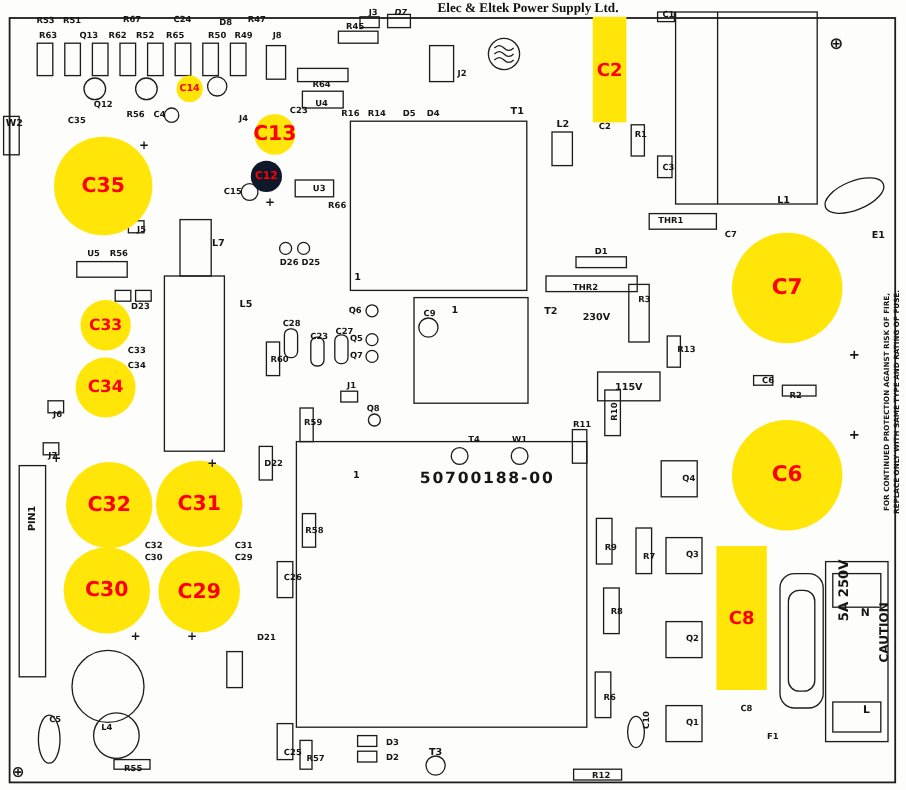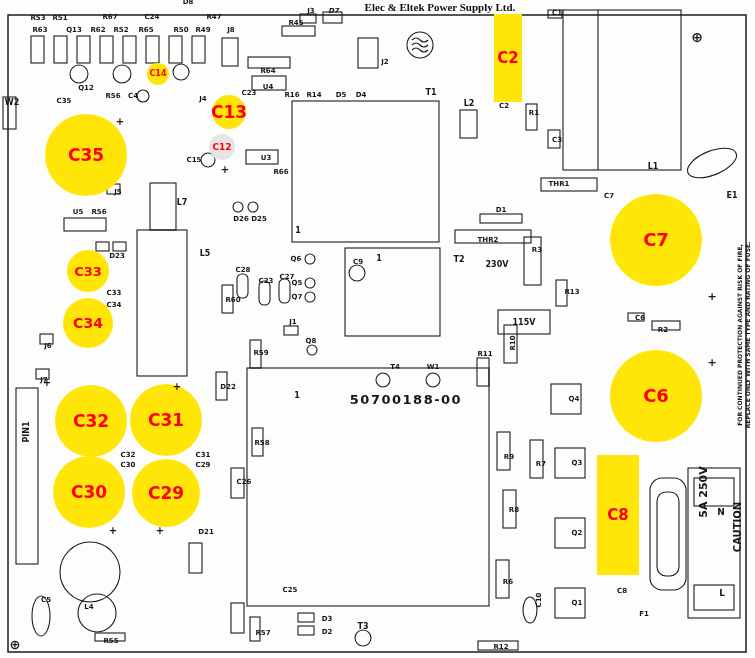--- a/index.html
+++ b/index.html
@@ -164,21 +164,21 @@
       </div>
       <div class="highlight rect" style="background: rgb(255, 230, 8); left: 597px; top: 455px; width: 42px; height: 120px;">
         <span style="font-size: 15px; color: rgb(255, 0, 0);">C8</span>
       </div>
       <div class="highlight circle" style="background: rgb(255, 230, 8); left: 147px; top: 63px; height: 22px; width: 22px;">
         <span style="font-size: 8px; color: rgb(255, 0, 0);">C14</span>
       </div>
       <div class="highlight circle" style="background: rgb(255, 230, 8); left: 212px; top: 95px; height: 34px; width: 34px;">
         <span style="font-size: 17px; color: rgb(255, 0, 0);">C13</span>
       </div>
-      <div class="highlight circle" style="background: #e5e5e5; left: 209px; top: 134px; height: 26px; width: 26px;">
+      <div class="highlight circle" style="background: #0f172a; left: 209px; top: 134px; height: 26px; width: 26px;">
         <span style="font-size: 9px; color: rgb(255, 0, 0);">C12</span>
       </div>
       <div class="highlight circle" style="background: rgb(255, 230, 8); left: 45px; top: 114px; height: 82px; width: 82px;">
         <span style="font-size: 17px; color: rgb(255, 0, 0);">C35</span>
       </div>
       <div class="highlight circle" style="background: rgb(255, 230, 8); left: 67px; top: 250px; height: 42px; width: 42px;">
         <span style="font-size: 13px; color: rgb(255, 0, 0);">C33</span>
       </div>
       <div class="highlight circle" style="background: rgb(255, 230, 8); left: 63px; top: 298px; height: 50px; width: 50px;">
         <span style="font-size: 14px; color: rgb(255, 0, 0);">C34</span>
@@ -198,21 +198,21 @@
       <div class="highlight circle" style="background: rgb(255, 230, 8); left: 610px; top: 194px; height: 92px; width: 92px;">
         <span style="font-size: 18px; color: rgb(255, 0, 0);">C7</span>
       </div>
       <div class="highlight circle" style="background: rgb(255, 230, 8); left: 610px; top: 350px; height: 92px; width: 92px;">
         <span style="font-size: 18px; color: rgb(255, 0, 0);">C6</span>
       </div>
       <div class="lbl" style="left: 38px; top: 18px; transform: translate(-50%, -50%);">R53</div>
       <div class="lbl" style="left: 60px; top: 18px; transform: translate(-50%, -50%);">R51</div>
       <div class="lbl" style="left: 110px; top: 17px; transform: translate(-50%, -50%);">R67</div>
       <div class="lbl" style="left: 152px; top: 17px; transform: translate(-50%, -50%);">C24</div>
-      <div class="lbl" style="left: 188px; top: 2px; transform: translate(-50%, -50%);">D8</div>
+      <div class="lbl" style="left: 188px; top: 19px; transform: translate(-50%, -50%);">D8</div>
       <div class="lbl" style="left: 214px; top: 17px; transform: translate(-50%, -50%);">R47</div>
       <div class="lbl" style="left: 40px; top: 30px; transform: translate(-50%, -50%);">R63</div>
       <div class="lbl" style="left: 74px; top: 30px; transform: translate(-50%, -50%);">Q13</div>
       <div class="lbl" style="left: 98px; top: 30px; transform: translate(-50%, -50%);">R62</div>
       <div class="lbl" style="left: 121px; top: 30px; transform: translate(-50%, -50%);">R52</div>
       <div class="lbl" style="left: 146px; top: 30px; transform: translate(-50%, -50%);">R65</div>
       <div class="lbl" style="left: 181px; top: 30px; transform: translate(-50%, -50%);">R50</div>
       <div class="lbl" style="left: 203px; top: 30px; transform: translate(-50%, -50%);">R49</div>
       <div class="lbl" style="left: 231px; top: 30px; transform: translate(-50%, -50%);">J8</div>
       <div class="lbl" style="left: 311px; top: 11px; transform: translate(-50%, -50%);">J3</div>
@@ -281,22 +281,22 @@
       <div class="lbl" style="left: 433px; top: 367px; transform: translate(-50%, -50%);">W1</div>
       <div class="lbl" style="left: 485px; top: 354px; transform: translate(-50%, -50%);">R11</div>
       <div class="lbl" style="left: 513px; top: 343px; transform: translate(-50%, -50%) rotate(-90deg);">R10</div>
       <div class="lbl" style="left: 228px; top: 387px; transform: translate(-50%, -50%);">D22</div>
       <div class="lbl" style="left: 128px; top: 455px; transform: translate(-50%, -50%);">C32</div>
       <div class="lbl" style="left: 128px; top: 465px; transform: translate(-50%, -50%);">C30</div>
       <div class="lbl" style="left: 203px; top: 455px; transform: translate(-50%, -50%);">C31</div>
       <div class="lbl" style="left: 203px; top: 465px; transform: translate(-50%, -50%);">C29</div>
       <div class="lbl" style="left: 244px; top: 482px; transform: translate(-50%, -50%);">C26</div>
       <div class="lbl" style="left: 262px; top: 443px; transform: translate(-50%, -50%);">R58</div>
-      <div class="lbl" style="left: 206px; top: 532px; transform: translate(-50%, -50%);">D21</div>
-      <div class="lbl" style="left: 244px; top: 590px; transform: translate(-50%, -50%); margin-left: 46px;">C25</div>
+      <div class="lbl" style="left: 222px; top: 532px; transform: translate(-50%, -50%);">D21</div>
+      <div class="lbl" style="left: 244px; top: 628px; transform: translate(-50%, -50%);">C25</div>
       <div class="lbl" style="left: 263px; top: 633px; transform: translate(-50%, -50%);">R57</div>
       <div class="lbl" style="left: 46px; top: 600px; transform: translate(-50%, -50%);">C5</div>
       <div class="lbl" style="left: 89px; top: 607px; transform: translate(-50%, -50%);">L4</div>
       <div class="lbl" style="left: 111px; top: 641px; transform: translate(-50%, -50%);">R55</div>
       <div class="lbl" style="left: 327px; top: 619px; transform: translate(-50%, -50%);">D3</div>
       <div class="lbl" style="left: 327px; top: 632px; transform: translate(-50%, -50%);">D2</div>
       <div class="lbl" style="left: 363px; top: 627px; font-size: 8px; transform: translate(-50%, -50%);">T3</div>
       <div class="lbl" style="left: 27px; top: 432px; font-size: 8px; transform: translate(-50%, -50%) rotate(-90deg);">PIN1</div>
       <div class="lbl" style="left: 509px; top: 457px; transform: translate(-50%, -50%);">R9</div>
       <div class="lbl" style="left: 541px; top: 464px; transform: translate(-50%, -50%);">R7</div>

